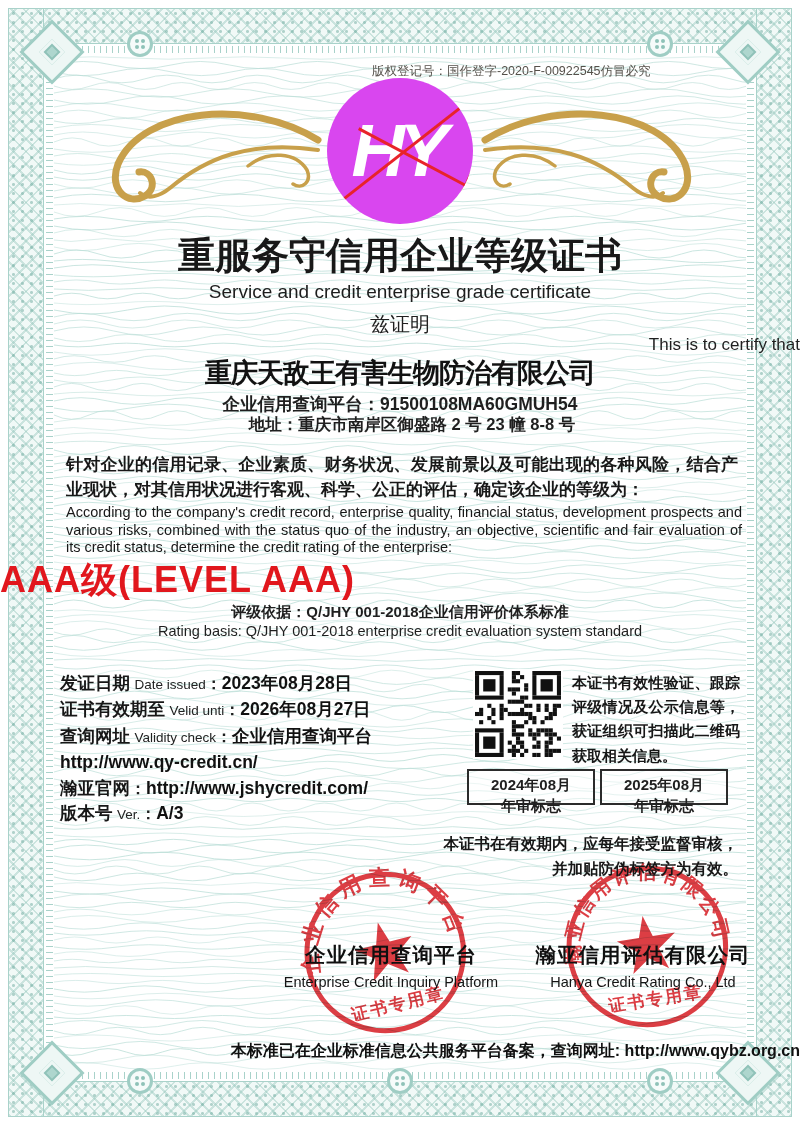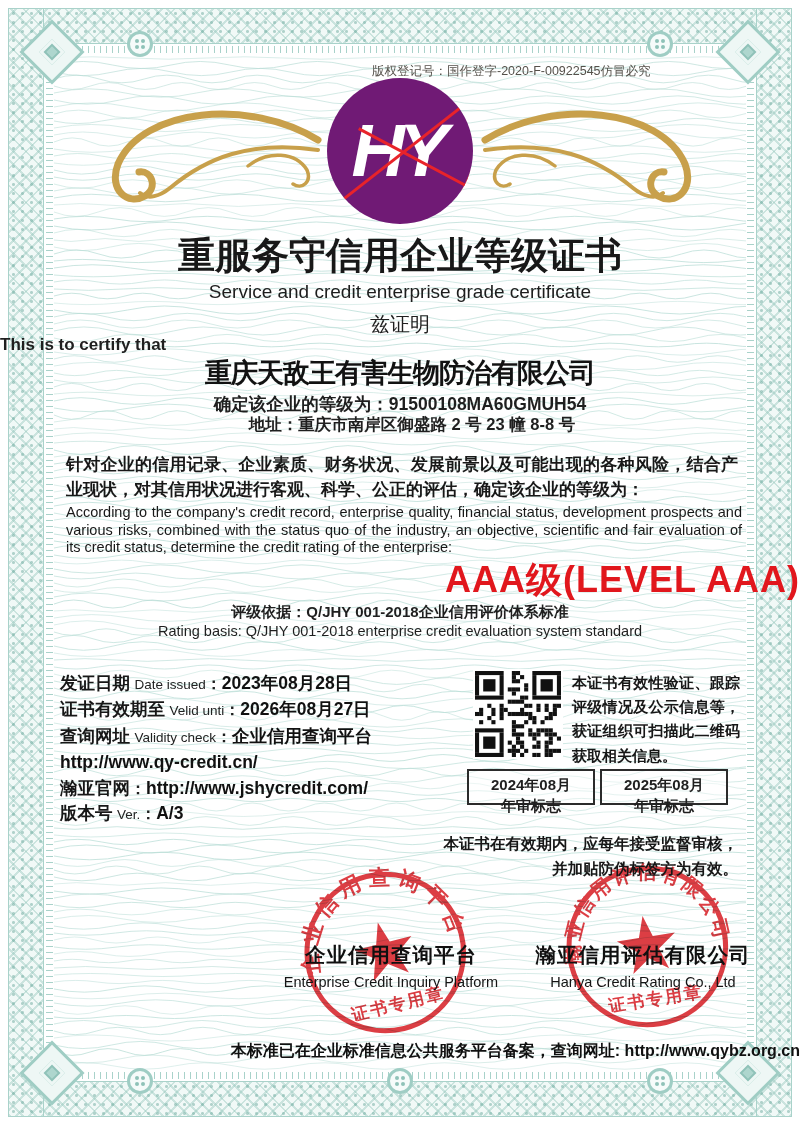--- a/index.html
+++ b/index.html
@@ -32,44 +32,44 @@
   .corner-diamond::after{content:"";position:absolute;left:11px;top:11px;width:18px;height:18px;
     background:#aed6ce;box-shadow:inset 0 0 0 3px #eef7f5, inset 0 0 0 5px #8fc2b8;}
   .btn-circle{position:absolute;width:26px;height:26px;border-radius:50%;
     border:3px solid #9fcdc4;background:#f6fbfa;}
   .btn-circle::after{content:"";position:absolute;left:5px;top:5px;width:4px;height:4px;border-radius:50%;
     background:#8fc2b8;box-shadow:6px 0 #8fc2b8,0 6px #8fc2b8,6px 6px #8fc2b8;}
   #guilloche{position:absolute;left:54px;top:54px;z-index:0;}
   
   .copyright{position:absolute;left:372px;top:63px;font-size:12.5px;color:#55504a;z-index:3;}
   .logo{position:absolute;left:327px;top:78px;width:146px;height:146px;border-radius:50%;
-    background:#701a75;z-index:4;display:flex;align-items:center;justify-content:center;overflow:hidden;}
+    background:#d946ef;z-index:4;display:flex;align-items:center;justify-content:center;overflow:hidden;}
   .logo-text{font-style:italic;font-weight:900;font-size:74px;color:#ffffff;letter-spacing:-6px;
     transform:translateX(-3px);line-height:1;}
   .logo .crack{position:absolute;background:#e8232a;height:3px;width:200px;}
   .crack1{transform:rotate(-38deg);left:-20px;top:70px;}
   .crack2{transform:rotate(28deg);left:20px;top:96px;}
   .crack3{transform:rotate(-65deg);left:60px;top:60px;width:120px;height:2.5px;}
   .flourish{position:absolute;top:108px;z-index:3;}
   .flourish-left{left:100px;}
   .flourish-right{left:478px;transform:scaleX(-1);}
   .title{position:absolute;left:0;top:231px;width:100%;text-align:center;font-size:37px;
     font-weight:700;color:#181818;letter-spacing:0;z-index:2;}
   .subtitle{position:absolute;left:0;top:281px;width:100%;text-align:center;font-size:19px;color:#1d1d1d;z-index:2;}
   .certify-zh{position:absolute;left:0;top:311px;width:100%;text-align:center;font-size:20px;z-index:2;}
-  .certify-en{position:absolute;left:0;top:335px;width:100%;text-align:left;font-size:17px;z-index:2;font-weight:bold;}
+  .certify-en{position:absolute;left:0;top:335px;width:100%;text-align:right;font-size:17px;z-index:2;}
   .company{position:absolute;left:0;top:355px;width:100%;text-align:center;font-size:27px;
     font-weight:800;letter-spacing:-1px;color:#121212;z-index:2;}
   .credit-code{position:absolute;left:0;top:392px;width:100%;text-align:center;font-size:17.5px;font-weight:600;z-index:2;}
   .address{position:absolute;left:12px;top:414px;width:100%;text-align:center;font-size:16.5px;font-weight:600;z-index:2;}
   .para-zh{position:absolute;left:66px;top:452px;width:672px;font-size:17px;line-height:25px;
     text-align:justify;font-weight:600;color:#181818;z-index:2;}
   .para-en{position:absolute;left:66px;top:504px;width:676px;font-size:14.5px;line-height:17.5px;
     text-align:justify;color:#181818;z-index:2;}
-  .level{position:absolute;left:0;top:556px;width:100%;text-align:right;font-size:36px;
+  .level{position:absolute;left:0;top:556px;width:100%;text-align:left;font-size:36px;
     font-weight:900;color:#e1171d;letter-spacing:1px;z-index:2;}
   .basis-zh{position:absolute;left:0;top:603px;width:100%;text-align:center;font-size:15px;font-weight:600;z-index:2;}
   .basis-en{position:absolute;left:0;top:623px;width:100%;text-align:center;font-size:14.5px;z-index:2;}
   
   .details{position:absolute;left:60px;top:671px;width:405px;z-index:2;}
   .d-row{line-height:24.4px;white-space:nowrap;}
   .d-zh{font-size:17.5px;font-weight:600;color:#171717;}
   .d-en{font-size:13.5px;color:#222;}
   .d-sep{font-size:16px;font-weight:600;}
   .d-val{font-size:17.5px;font-weight:600;color:#111;}
@@ -284,21 +284,21 @@
     <div class="crack crack2"></div>
     <div class="crack crack3"></div>
   </div>
 
   <div class="title">重服务守信用企业等级证书</div>
   <div class="subtitle">Service and credit enterprise grade certificate</div>
 
   <div class="certify-zh">兹证明</div>
   <div class="certify-en">This is to certify that</div>
   <div class="company">重庆天敌王有害生物防治有限公司</div>
-  <div class="credit-code">确定该企业的等级为：91500108MA60GMUH54</div>
+  <div class="credit-code">企业信用查询平台：91500108MA60GMUH54</div>
   <div class="address">地址：重庆市南岸区御盛路 2 号 23 幢 8-8 号</div>
 
   <div class="para-zh">针对企业的信用记录、企业素质、财务状况、发展前景以及可能出现的各种风险，结合产业现状，对其信用状况进行客观、科学、公正的评估，确定该企业的等级为：</div>
   <div class="para-en">According to the company's credit record, enterprise quality, financial status, development prospects and various risks, combined with the status quo of the industry, an objective, scientific and fair evaluation of its credit status, determine the credit rating of the enterprise:</div>
 
   <div class="level">AAA级(LEVEL AAA)</div>
   <div class="basis-zh">评级依据：Q/JHY 001-2018企业信用评价体系标准</div>
   <div class="basis-en">Rating basis: Q/JHY 001-2018 enterprise credit evaluation system standard</div>
 
   <div class="details">

